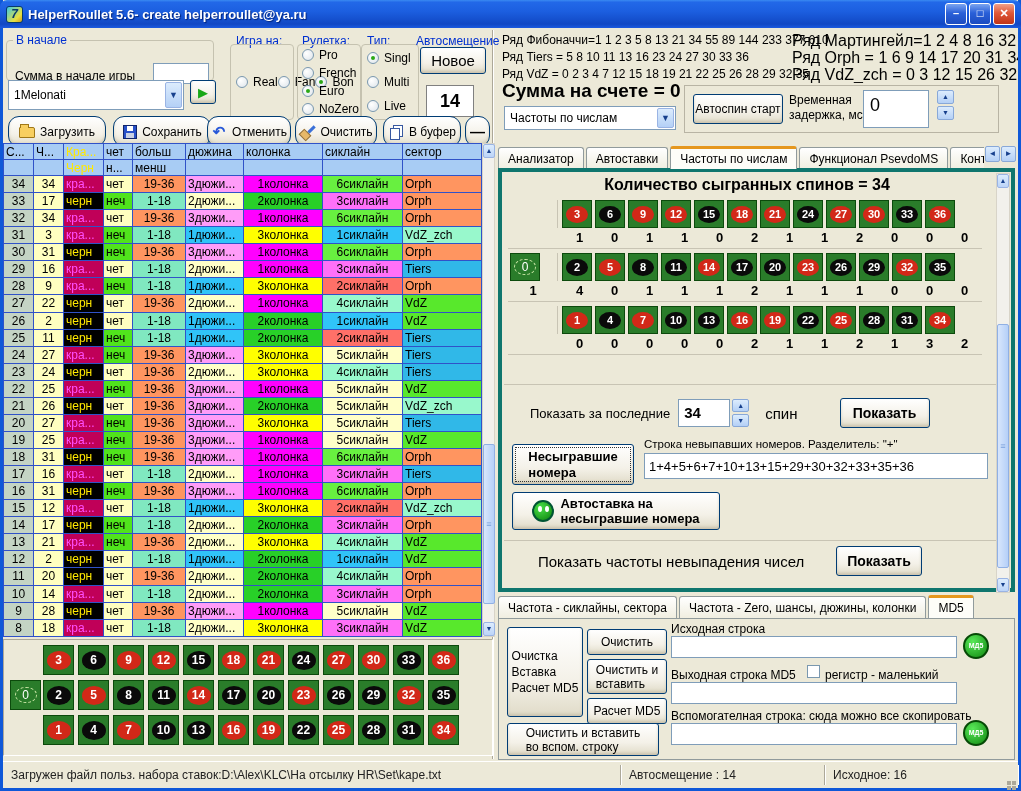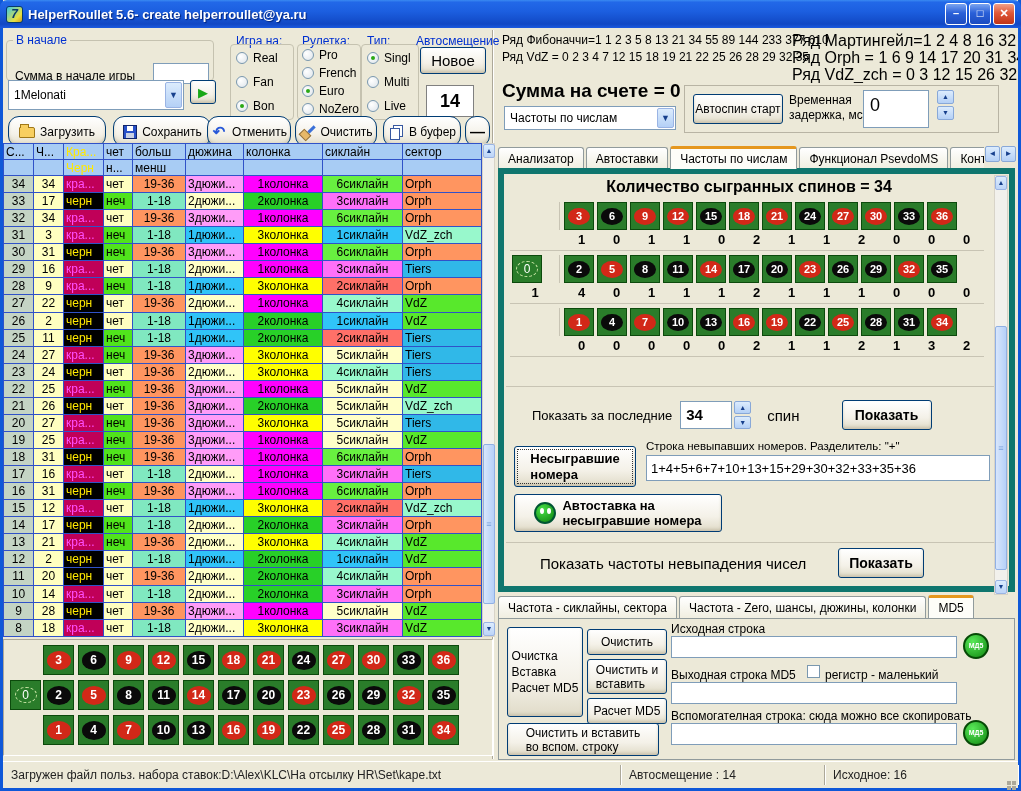--- a/index.html
+++ b/index.html
@@ -141,21 +141,21 @@
 
       <div class="combo" style="position:absolute;left:5px;top:52px;width:176px;height:30px;">
         <span>1Melonati</span>
         <span class="combo-arrow">▼</span>
       </div>
       <div class="btn" style="position:absolute;left:187px;top:52px;width:26px;height:24px;">
         <span style="color:#18a818;font-size:13px;">▶</span>
       </div>
 
       <div class="rgroup-title" style="position:absolute;left:233px;top:6px;">Игра на:</div>
-      <div class="rgroup-box" style="position:absolute;left:227px;top:16px;width:64px;height:76px;padding:6px 5px;display:flex;flex-direction:column;justify-content:space-between;">
+      <div class="rgroup-box" style="position:absolute;left:227px;top:16px;width:64px;height:76px;padding:6px 5px;display:flex;flex-direction:row;justify-content:space-between;">
           <label class="radio-row">
             <span class="radio"></span>
             <span class="radio-lbl">Real</span>
           </label>
           <label class="radio-row">
             <span class="radio"></span>
             <span class="radio-lbl">Fan</span>
           </label>
           <label class="radio-row">
             <span class="radio sel"></span>
@@ -693,20 +693,21 @@
                 <div class="circle red">34</div>
               </div>
             </div>
           </div>
       </div>
     </div>
 
     <div id="right-pane">
       <div id="series-left" style="position:absolute;left:6px;top:4px;font-size:12px;line-height:17px;">
           <div>Ряд Фибоначчи=1 1 2 3 5 8 13 21 34 55 89 144 233 377 610</div>
+          <div>Ряд Tiers = 5 8 10 11 13 16 23 24 27 30 33 36</div>
           <div>Ряд VdZ = 0 2 3 4 7 12 15 18 19 21 22 25 26 28 29 32 35</div>
         </div>
       <div id="series-right" style="position:absolute;left:296px;top:4px;font-size:16px;line-height:17px;white-space:nowrap;overflow:hidden;width:226px;">
           <div>Ряд Мартингейл=1 2 4 8 16 32 64 128 2</div>
           <div>Ряд Orph = 1 6 9 14 17 20 31 34</div>
           <div>Ряд VdZ_zch = 0 3 12 15 26 32 35</div>
         </div>
 
       <div style="position:absolute;left:6px;top:52px;font-size:19px;font-weight:bold;">Сумма на счете = 0</div>
       <div class="combo" style="position:absolute;left:8px;top:78px;width:172px;height:24px;">
@@ -730,21 +731,21 @@
           <div class="tab">Автоставки</div>
           <div class="tab active">Частоты по числам</div>
           <div class="tab">Функционал PsevdoMS</div>
           <div class="tab">Контроль банкро</div>
         </div>
       <div style="position:absolute;left:489px;top:118px;display:flex;gap:1px;">
         <div class="spin-btn" style="width:15px;height:16px;font-size:8px;line-height:14px;">◄</div>
         <div class="spin-btn" style="width:15px;height:16px;font-size:8px;line-height:14px;">►</div>
       </div>
 
-      <div id="freq-panel" style="position:absolute;left:2px;top:140px;width:517px;height:424px;border:6px solid #0f766e;background:#ece9d8;">
+      <div id="freq-panel" style="position:absolute;left:2px;top:140px;width:517px;height:424px;border:4px solid #0f766e;background:#ece9d8;">
         <div style="position:absolute;left:0;top:4px;width:490px;text-align:center;font-size:16px;font-weight:bold;">Количество сыгранных спинов = 34</div>
         <div id="freq-grid" style="position:absolute;left:6px;top:24px;">
             <div style="padding: 4px 0px 3px; border-bottom: 1px solid rgb(200, 196, 180);">
               <div style="display: flex;">
                 <div style="width: 50px; flex: 0 0 auto; border-right: 1px solid rgb(200, 196, 180); margin-right: 4px;"></div>
                 <div class="tile">
                   <div class="circle red">3</div>
                 </div>
                 <div class="tile">
                   <div class="circle black">6</div>

